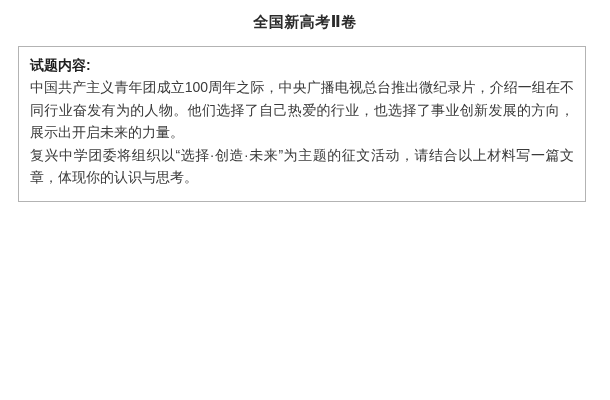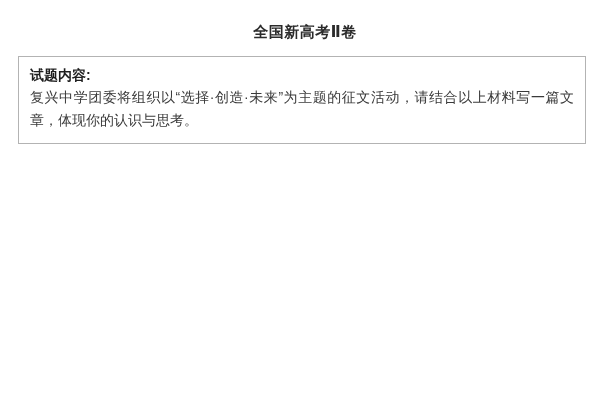--- a/index.html
+++ b/index.html
@@ -9,21 +9,21 @@
   }
   body {
     width: 610px;
     height: 400px;
     overflow: hidden;
     font-family: "Liberation Sans", "DejaVu Sans", sans-serif;
     -webkit-font-smoothing: antialiased;
   }
   .page-title {
     text-align: center;
-    padding-top: 23px;
+    padding-top: 13px;
     font-size: 15px;
     font-weight: 600;
     color: #2b2b2b;
     letter-spacing: 0.5px;
     line-height: 18px;
   }
   .content-box {
     box-sizing: border-box;
     margin: 15px auto 8px 18px;
     width: 568px;
@@ -52,18 +52,19 @@
 </head>
 <body>
 
 <div class="page-title">全国新高考Ⅱ卷</div>
 
 <div class="content-box">
 
   <p class="box-header">试题内容:</p>
 
 
+  <p class="material-paragraph">中国共产主义青年团成立100周年之际，中央广播电视总台推出微纪录片，介绍一组在不同行业奋发有为的人物。他们选择了自己热爱的行业，也选择了事业创新发展的方向，展示出开启未来的力量。</p>
 
 
   <p class="material-paragraph">复兴中学团委将组织以“选择·创造·未来”为主题的征文活动，请结合以上材料写一篇文章，体现你的认识与思考。</p>
 
 
 </div>
 
 </body></html>

